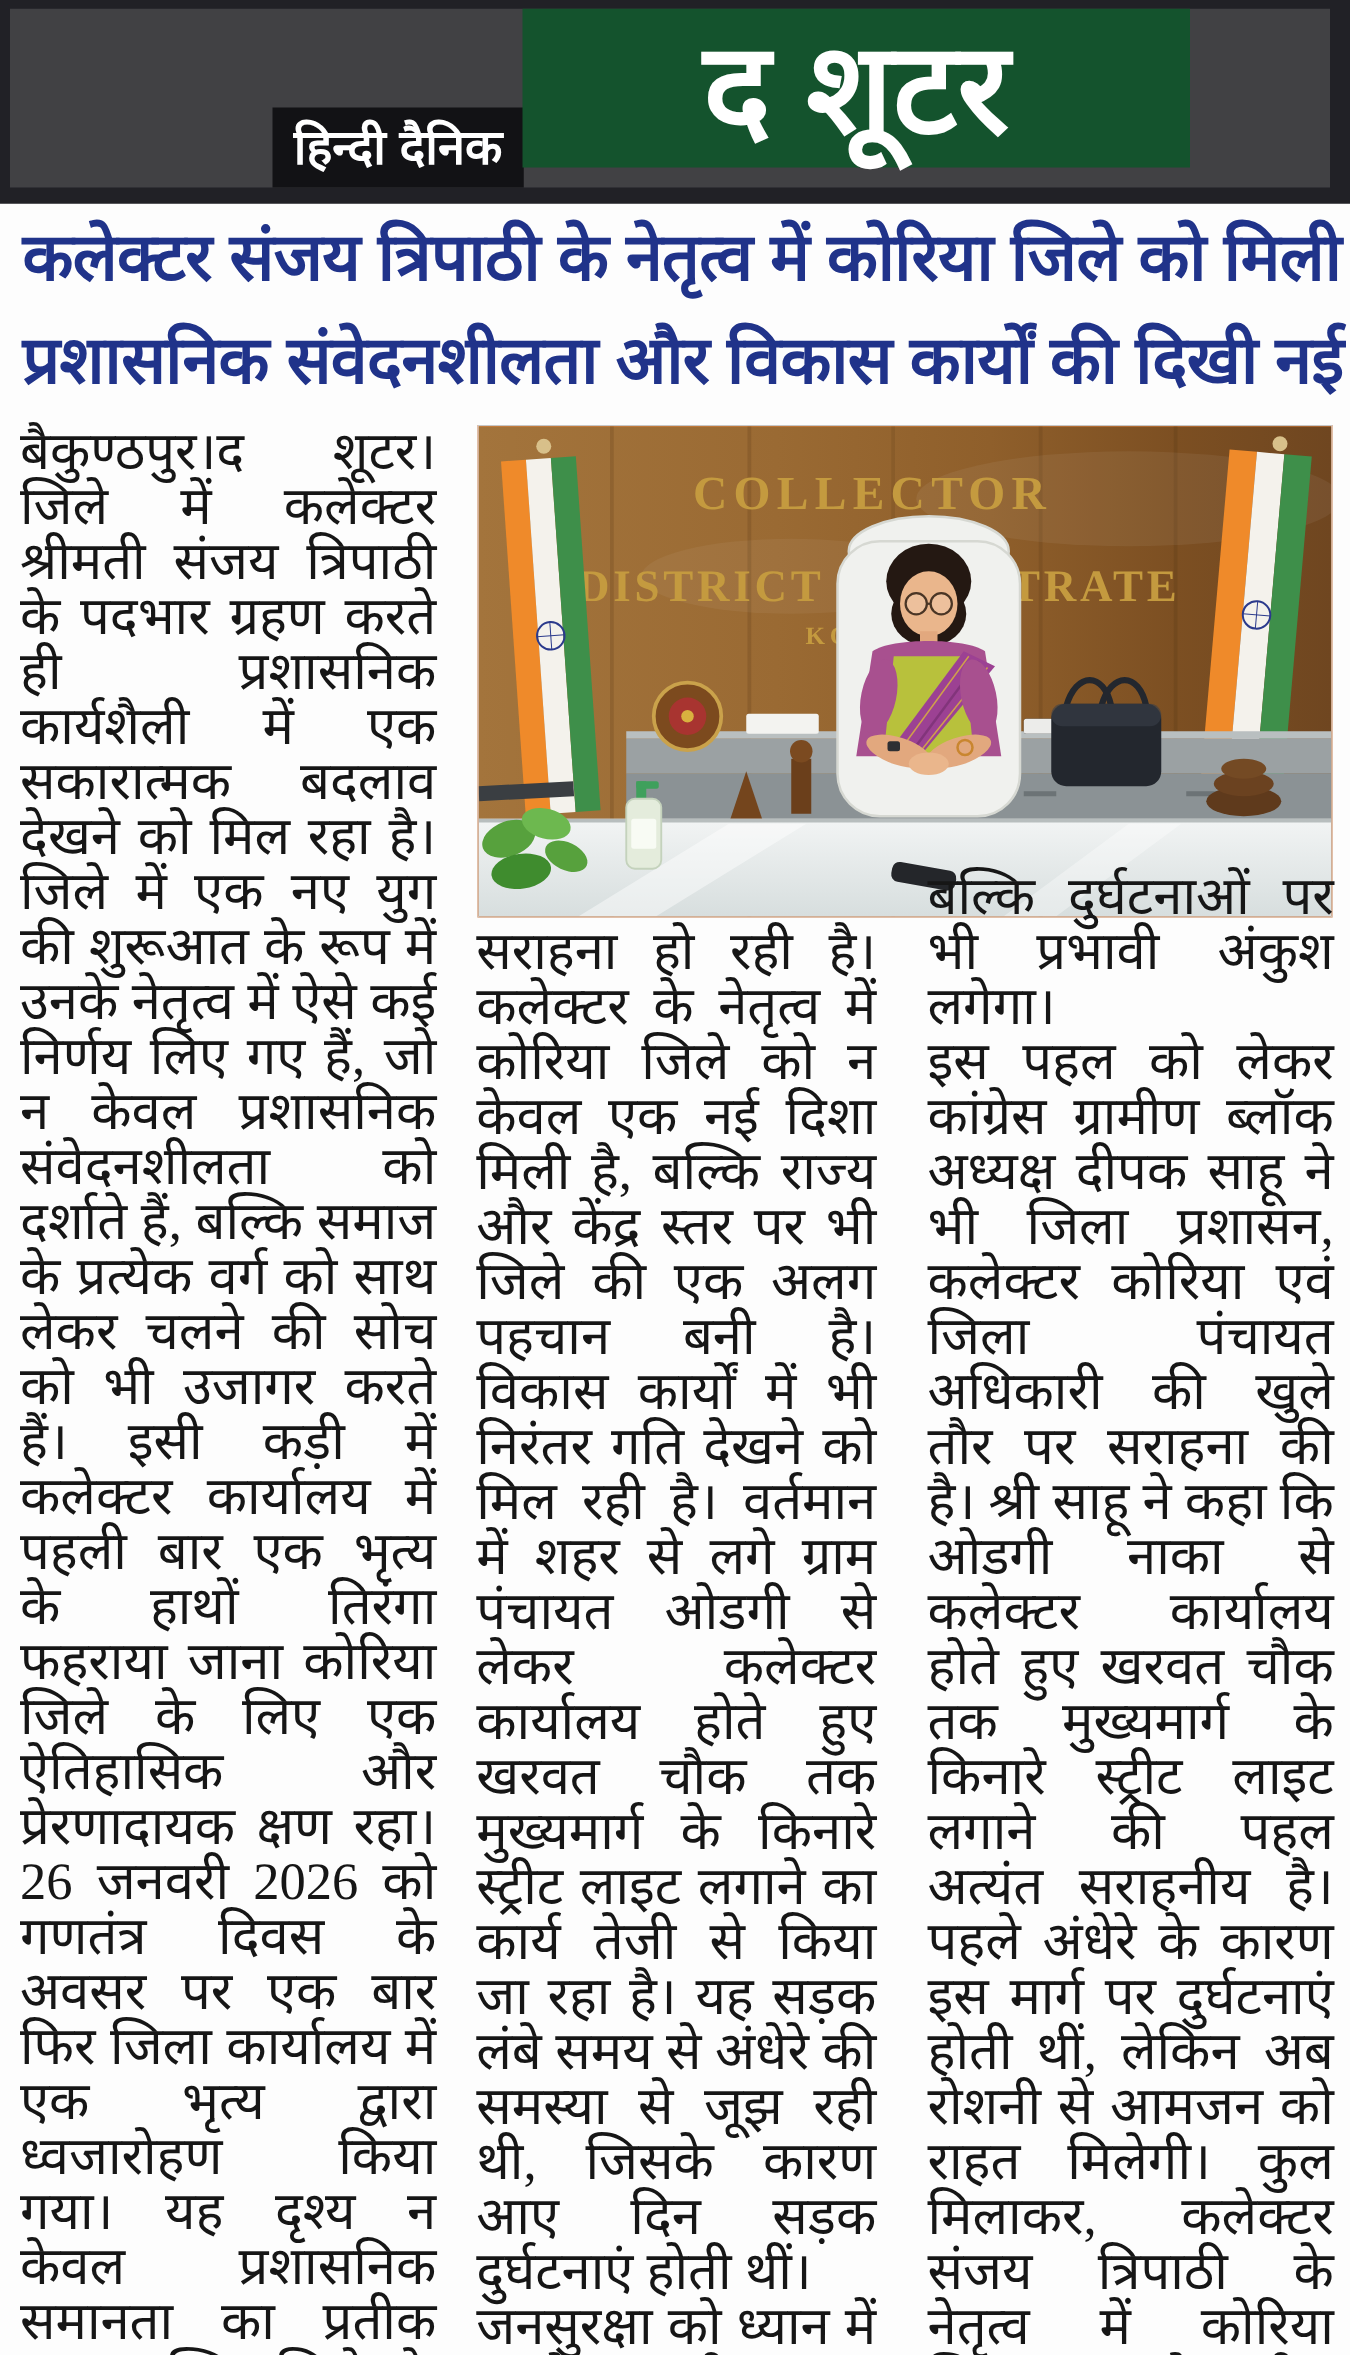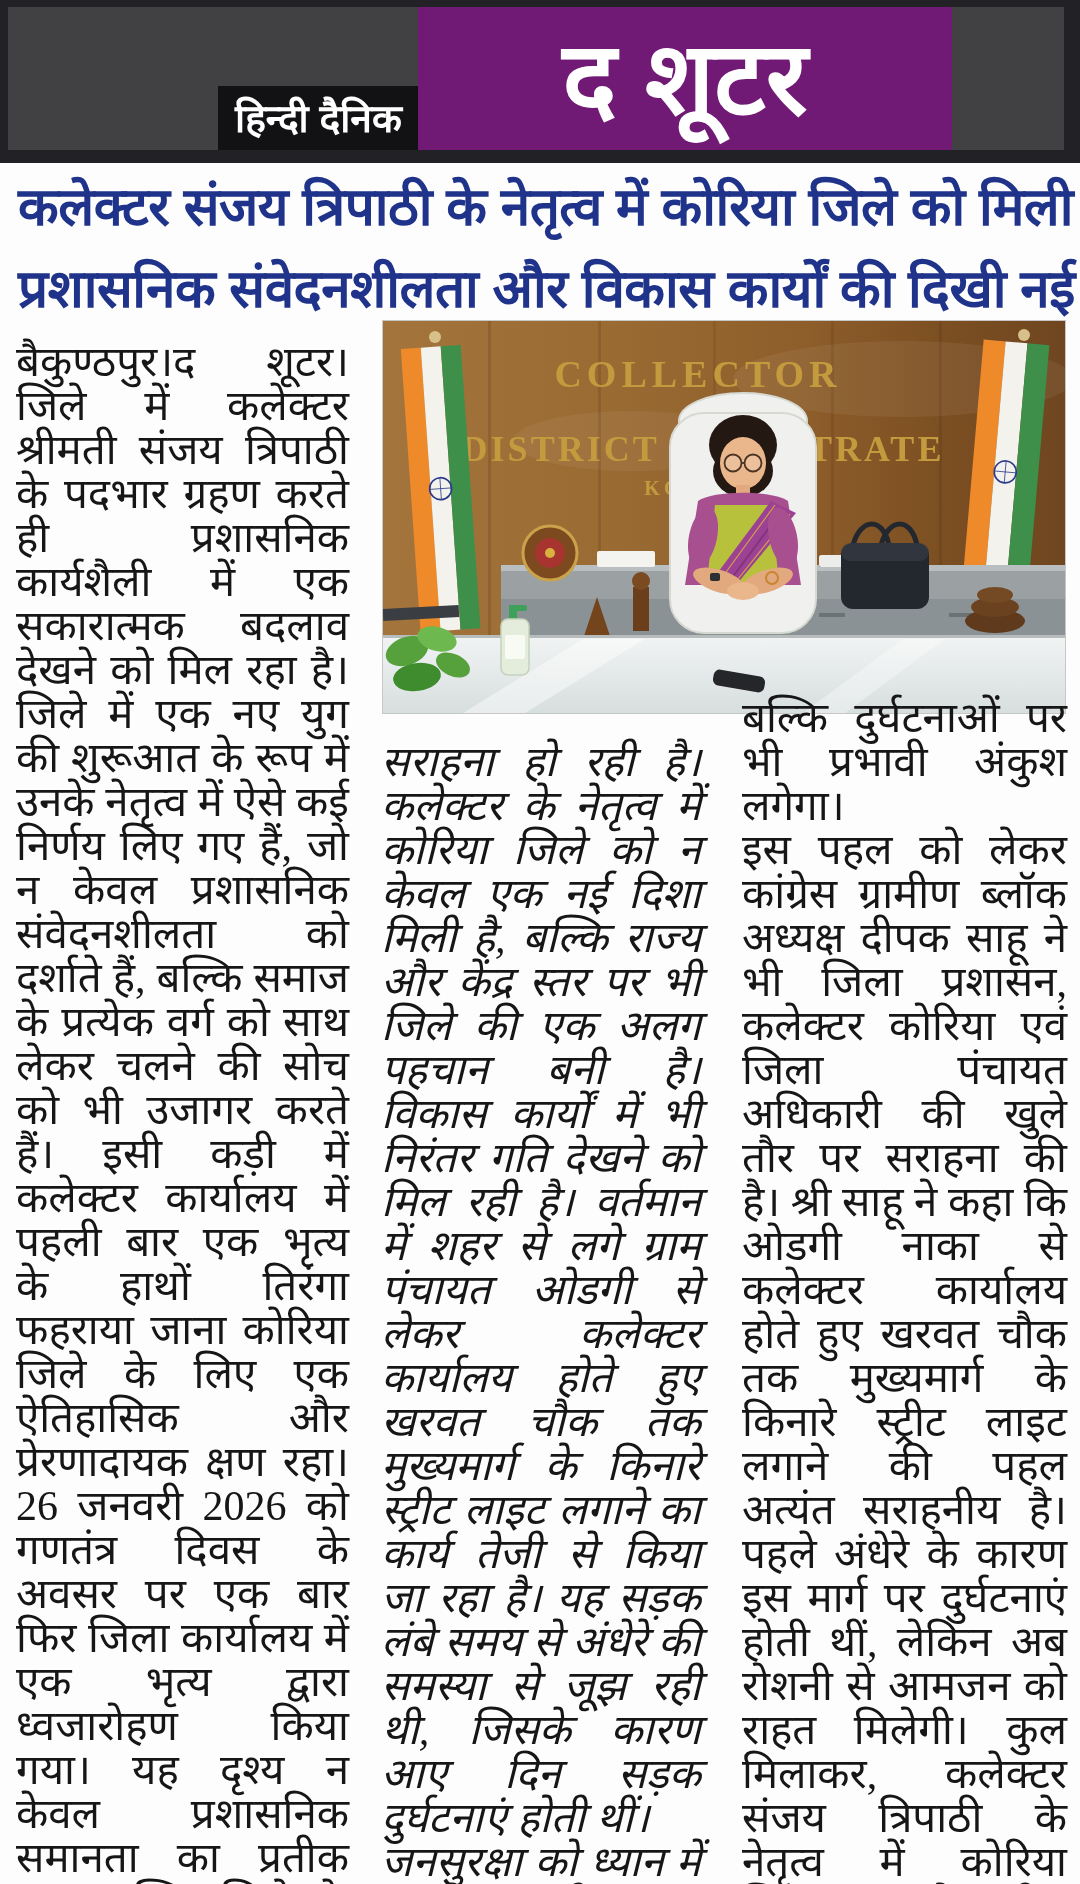--- a/index.html
+++ b/index.html
@@ -4,54 +4,54 @@
 <style>
   html,body{margin:0;padding:0;background:#ffffff;}
   .sheet{
     position:relative; width:1080px; height:1884px; overflow:hidden;
     background:#fdfdfd; font-family:"Liberation Serif", serif;
   }
   
   .masthead{position:absolute;left:0;top:0;width:1080px;height:163px;background:#212126;}
   .masthead-gray{position:absolute;left:8px;top:7px;width:1056px;height:143px;background:#414144;}
   .title-box{
-    position:absolute;left:418px;top:7px;width:534px;height:143px;background:#701a75;
+    position:absolute;left:418px;top:7px;width:534px;height:127px;background:#14532d;
     display:flex;align-items:center;justify-content:center;text-align:center;
   }
   .title-text{
     font-family:"Liberation Sans",sans-serif;font-weight:bold;color:#ffffff;
     font-size:102px;line-height:1;white-space:nowrap;
   }
   .daily-box{
     position:absolute;left:218px;top:86px;width:201px;height:64px;background:#121215;
     display:flex;align-items:center;justify-content:center;
   }
   .daily-text{font-family:"Liberation Sans",sans-serif;font-weight:bold;color:#ffffff;font-size:39px;line-height:1;white-space:nowrap;}
   
   .headline{
     position:absolute;left:18px;top:166px;width:1044px;margin:0;
     font-family:"Liberation Sans",sans-serif;font-weight:bold;color:#20338a;
     font-size:53px;line-height:82px;text-align:center;letter-spacing:-0.5px;
   }
   .headline span{display:block;white-space:nowrap;}
   
   .photo{
-    position:absolute;left:382px;top:320px;width:684px;height:394px;margin:0;
+    position:absolute;left:382px;top:340px;width:684px;height:394px;margin:0;
     border:1px solid #c7c7c7;box-sizing:border-box;background:#f97316;
   }
   .photo svg{display:block;width:100%;height:100%;}
   
   .col{
     position:absolute;text-align:justify;color:#161616;
     font-size:42px;line-height:44px;
   }
   .col p{margin:0;}
   .col p + p{margin-top:0;}
   .col1{left:16px;top:340px;width:333px;height:1544px;}
-  .col2{left:381px;top:740px;width:320px;height:1144px;font-style:italic;}
+  .col2{left:381px;top:740px;width:320px;height:1144px;}
   .col3{left:742px;top:696px;width:325px;height:1144px;}
 </style>
 </head>
 <body>
 
 <div class="sheet">
 
   <header class="masthead">
     <div class="masthead-gray"></div>
     <div class="daily-box">

